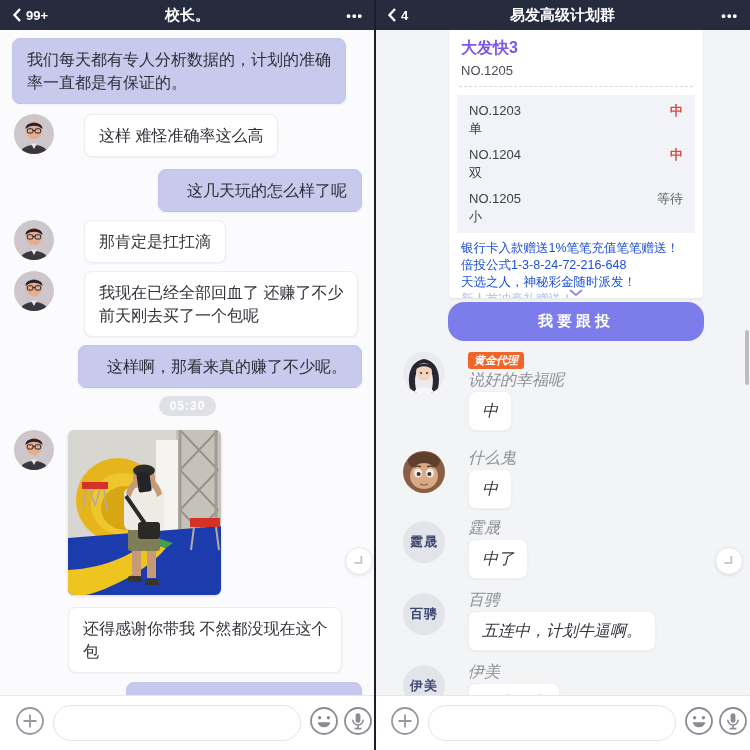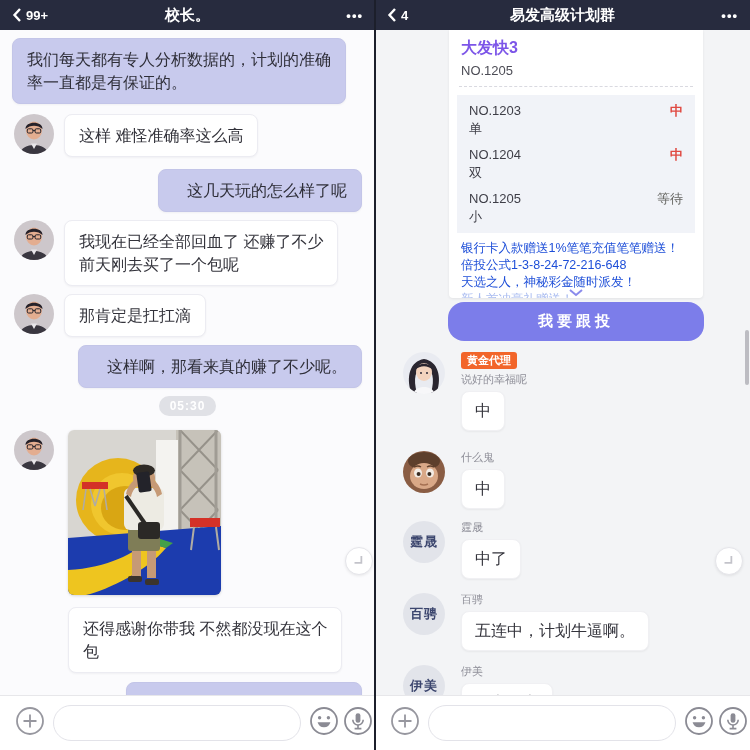--- a/index.html
+++ b/index.html
@@ -26,21 +26,21 @@
   .chat { position:absolute; top:30px; left:0; right:0; bottom:55px;
           display:flex; flex-direction:column; align-items:flex-start; overflow:hidden; }
   .bubble { background:#fff; border:1px solid #ececf2; border-radius:8px;
             padding:9px 14px; font-size:16px; line-height:23px; color:#33333b;
             white-space:pre-wrap; box-shadow:0 1px 2px rgba(40,40,60,.05);
             max-width:300px; }
   .bubble.lav { background:#c8caed; border-color:#c3c5e8; color:#2e2e38; }
   .msg-row { display:flex; align-items:flex-start; }
   .avatar40 { width:40px; height:40px; border-radius:50%; overflow:hidden;
               margin-left:14px; flex:none; cursor:pointer; }
-  .msg-row .bubble { margin-left:10px; }
+  .msg-row .bubble { margin-left:30px; }
   .hl { margin:8px 0 0 12px; max-width:348px; }
   .out { align-self:flex-end; margin-right:13px;padding-left:28px; }
   .noavatar { margin-left:68px; }
   .timepill { align-self:center; margin-top:8px; background:#e0e1e6; color:#fff;
               font-size:12px; font-weight:bold; padding:3px 11px; border-radius:10px;
               letter-spacing:1px; }
   .photo { width:153px; height:165px; border-radius:6px; overflow:hidden;
            margin-left:14px; box-shadow:0 1px 3px rgba(0,0,0,.15); cursor:pointer; }
 
   
@@ -88,24 +88,24 @@
                 font-weight:bold; letter-spacing:4px; cursor:pointer; flex:none;
                 font-family:"Liberation Sans", sans-serif; }
 
   
   .rmsg { display:flex; align-items:flex-start; margin-left:28px; flex:none; }
   .avatar42 { width:42px; height:42px; border-radius:50%; overflow:hidden; flex:none;
               cursor:pointer; }
   .avatar-text { background:#e2e4ea; color:#3c466e; font-weight:bold; font-size:13px;
                  display:flex; align-items:center; justify-content:center;
                  letter-spacing:1px; }
-  .rbody { margin-left:16px; display:flex; flex-direction:column; align-items:flex-start; }
+  .rbody { margin-left:23px; display:flex; flex-direction:column; align-items:flex-start;font-style:italic; }
   .rbadge { display:inline-block; background:#f2652a; color:#fff; font-size:11px;
             font-weight:bold; padding:2px 6px; border-radius:3px; line-height:13px; }
-  .rnick { font-size:11px; color:#8f8f99; line-height:13px; }
+  .rnick { font-size:16px; color:#8f8f99; line-height:13px; }
   .rbadge + .rnick { margin-top:4px; }
   .rbubble { margin-top:5px; background:#fff; border:1px solid #f0f0f3; border-radius:8px;
              padding:8px 13px; font-size:16px; line-height:22px; color:#33333b;
              box-shadow:0 1px 2px rgba(0,0,0,.05); white-space:pre-wrap; }
 </style>
 </head>
 <body>
 
 <svg width="0" height="0" style="position:absolute">
   <defs>
@@ -170,31 +170,31 @@
       </div>
 
       <div class="bubble lav out" style="margin-top:12px">这几天玩的怎么样了呢</div>
 
       <div class="msg-row" style="margin-top:8px">
         <div class="avatar40">
           <svg width="40" height="40" viewBox="0 0 40 40">
               <use href="#ic-man"></use>
             </svg>
         </div>
-        <div class="bubble">我现在已经全部回血了 还赚了不少
-前天刚去买了一个包呢</div>
+        <div class="bubble">那肯定是扛扛滴</div>
       </div>
 
       <div class="msg-row" style="margin-top:8px">
         <div class="avatar40">
           <svg width="40" height="40" viewBox="0 0 40 40">
               <use href="#ic-man"></use>
             </svg>
         </div>
-        <div class="bubble">那肯定是扛扛滴</div>
+        <div class="bubble">我现在已经全部回血了 还赚了不少
+前天刚去买了一个包呢</div>
       </div>
 
       <div class="bubble lav out" style="margin-top:8px">这样啊，那看来真的赚了不少呢。</div>
 
       <div class="timepill">05:30</div>
 
       <div class="msg-row" style="margin-top:14px">
         <div class="avatar40">
           <svg width="40" height="40" viewBox="0 0 40 40">
               <use href="#ic-man"></use>

